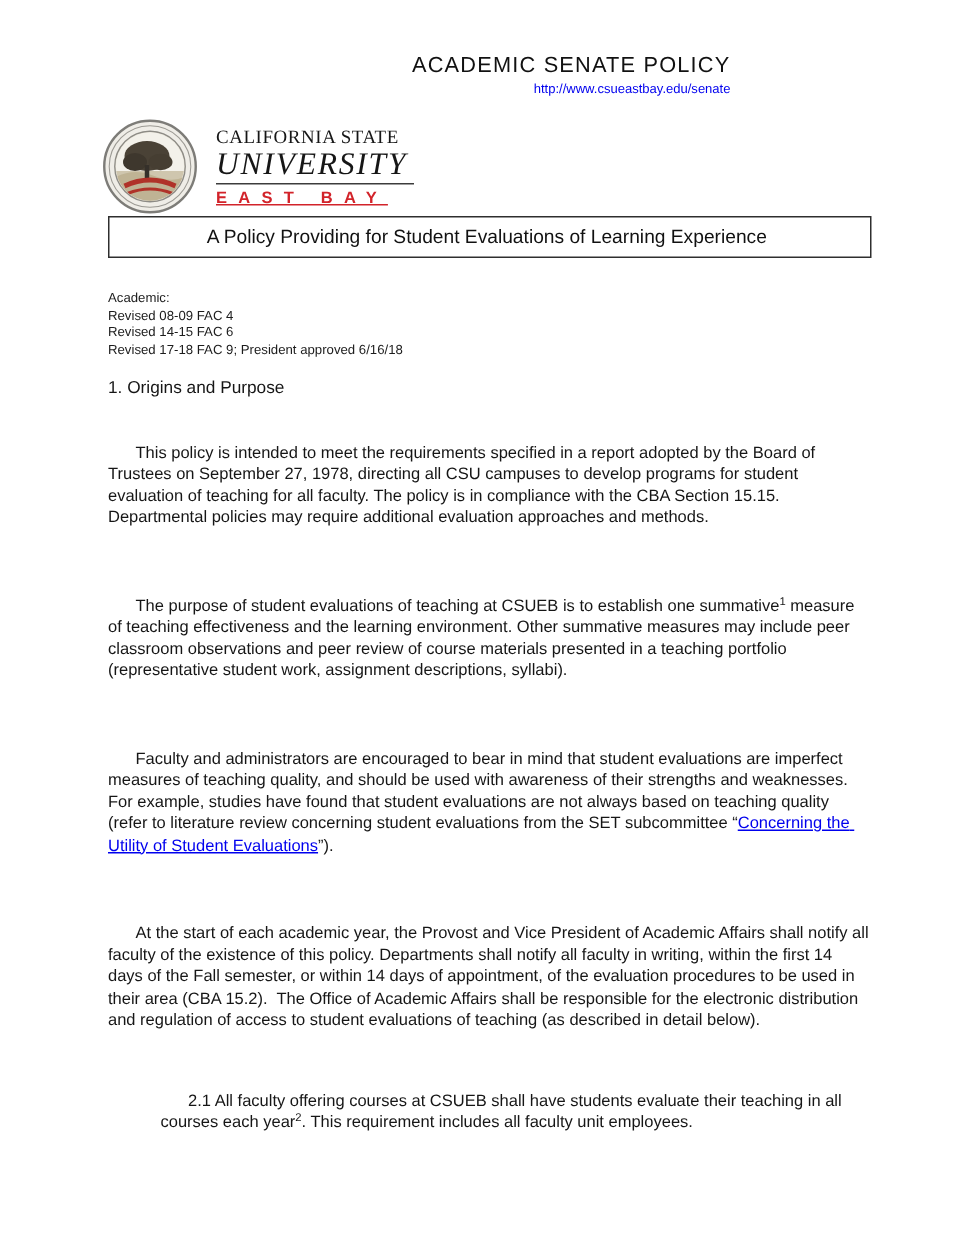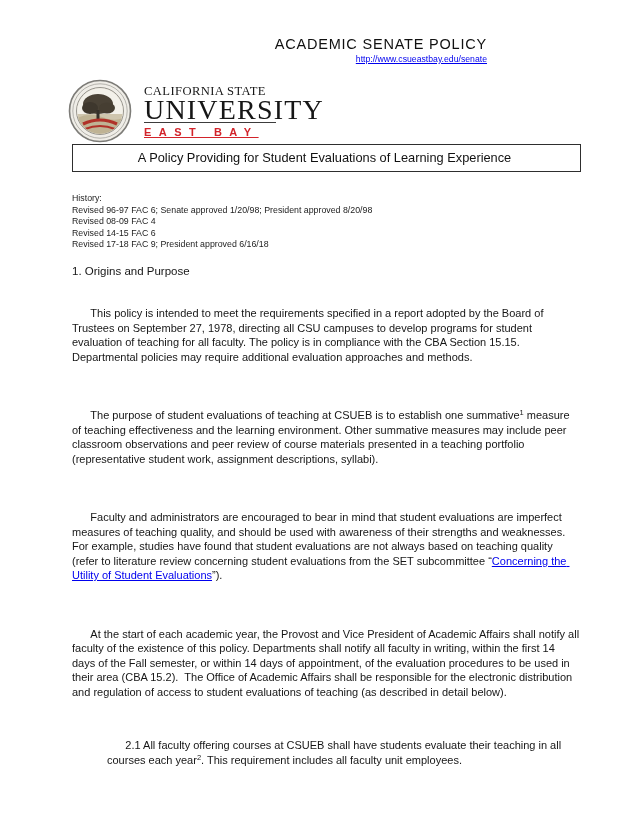--- a/index.html
+++ b/index.html
@@ -20,41 +20,41 @@
   .masthead-title {
     font-size: 14.5px;
     letter-spacing: 0.8px;
     color: #111;
     white-space: pre;
   }
   .masthead-url {
     margin-top: 2px;
     font-size: 8.7px;
     color: var(--link-blue, #0000EE);
-    text-decoration: underline;
     cursor: pointer;
   }
 
   .logo { position: absolute; top: 58px; left: 68px; display: flex; align-items: center; margin-top: 20px; }
   .seal { width: 64px; height: 66px; }
   .wordmark { margin-left: 12px; width: 132px; }
   .wordmark-line1 {
     font-family: "Liberation Serif", serif;
     font-size: 12.6px;
     letter-spacing: 0.4px;
     color: #161616;
     white-space: pre;
   }
   .wordmark-line2 {
     font-family: "Liberation Serif", serif;
-    font-size: 28px;
+    font-size: 21px;
     letter-spacing: 1.2px;
     color: #161616;
     line-height: 21px;
     white-space: pre;
+    font-style: italic;
   }
   .wordmark-rule { border-top: 1.5px solid #3c3c3c; margin-top: 2px; }
   .wordmark-campus {
     margin-top: 3px;
     font-size: 11px;
     font-weight: bold;
     letter-spacing: 7.5px;
     color: var(--brand-red, #D2232A);
     white-space: pre;
     text-decoration: underline;
@@ -142,22 +142,21 @@
         <div class="wordmark-campus">EAST BAY</div>
       </div>
     </div>
   </div>
 
   <div class="content">
 
     <div class="title-box">A Policy Providing for Student Evaluations of Learning Experience</div>
 
     <div class="history">
-      <div>History:</div>
-      <div>Revised 96-97 FAC 6; Senate approved 1/20/98; President approved 8/20/98</div>
+      <div>Academic:</div>
       <div>Revised 08-09 FAC 4</div>
       <div>Revised 14-15 FAC 6</div>
       <div>Revised 17-18 FAC 9; President approved 6/16/18</div>
     </div>
 
     <div class="h-section">1. Origins and Purpose</div>
 
     <div class="para">
       <span>This policy is intended to meet the requirements specified in a report adopted by the Board of Trustees on September 27, 1978, directing all CSU campuses to develop programs for student evaluation of teaching for all faculty. The policy is in compliance with the CBA Section 15.15. Departmental policies may require additional evaluation approaches and methods.</span>
     </div>

